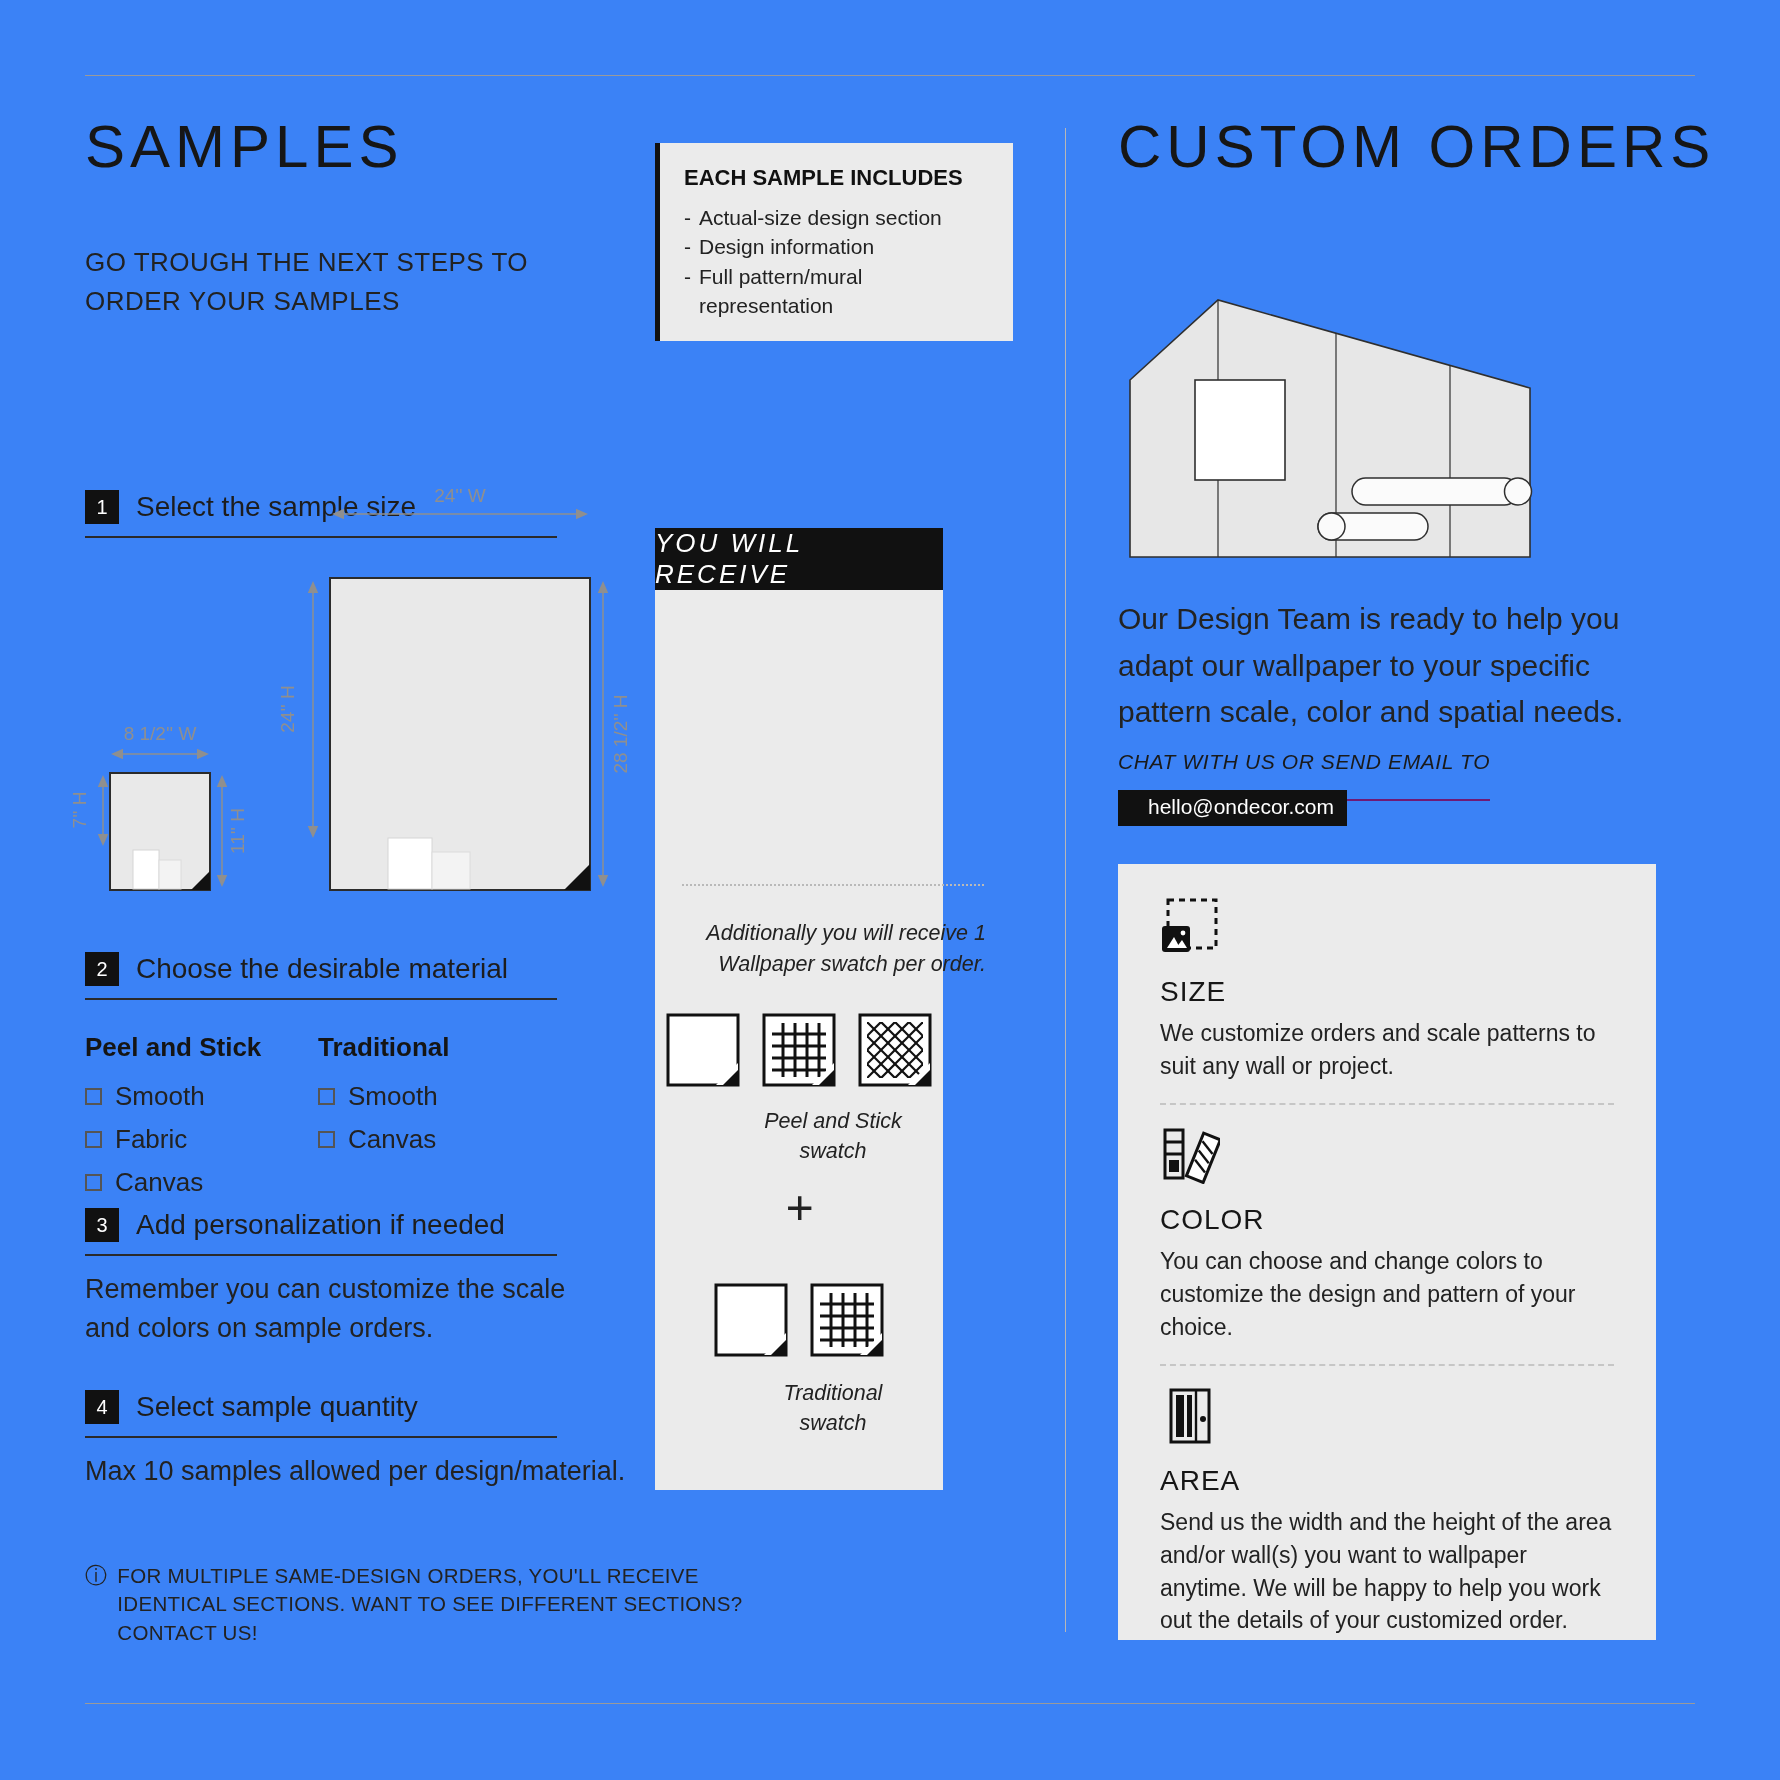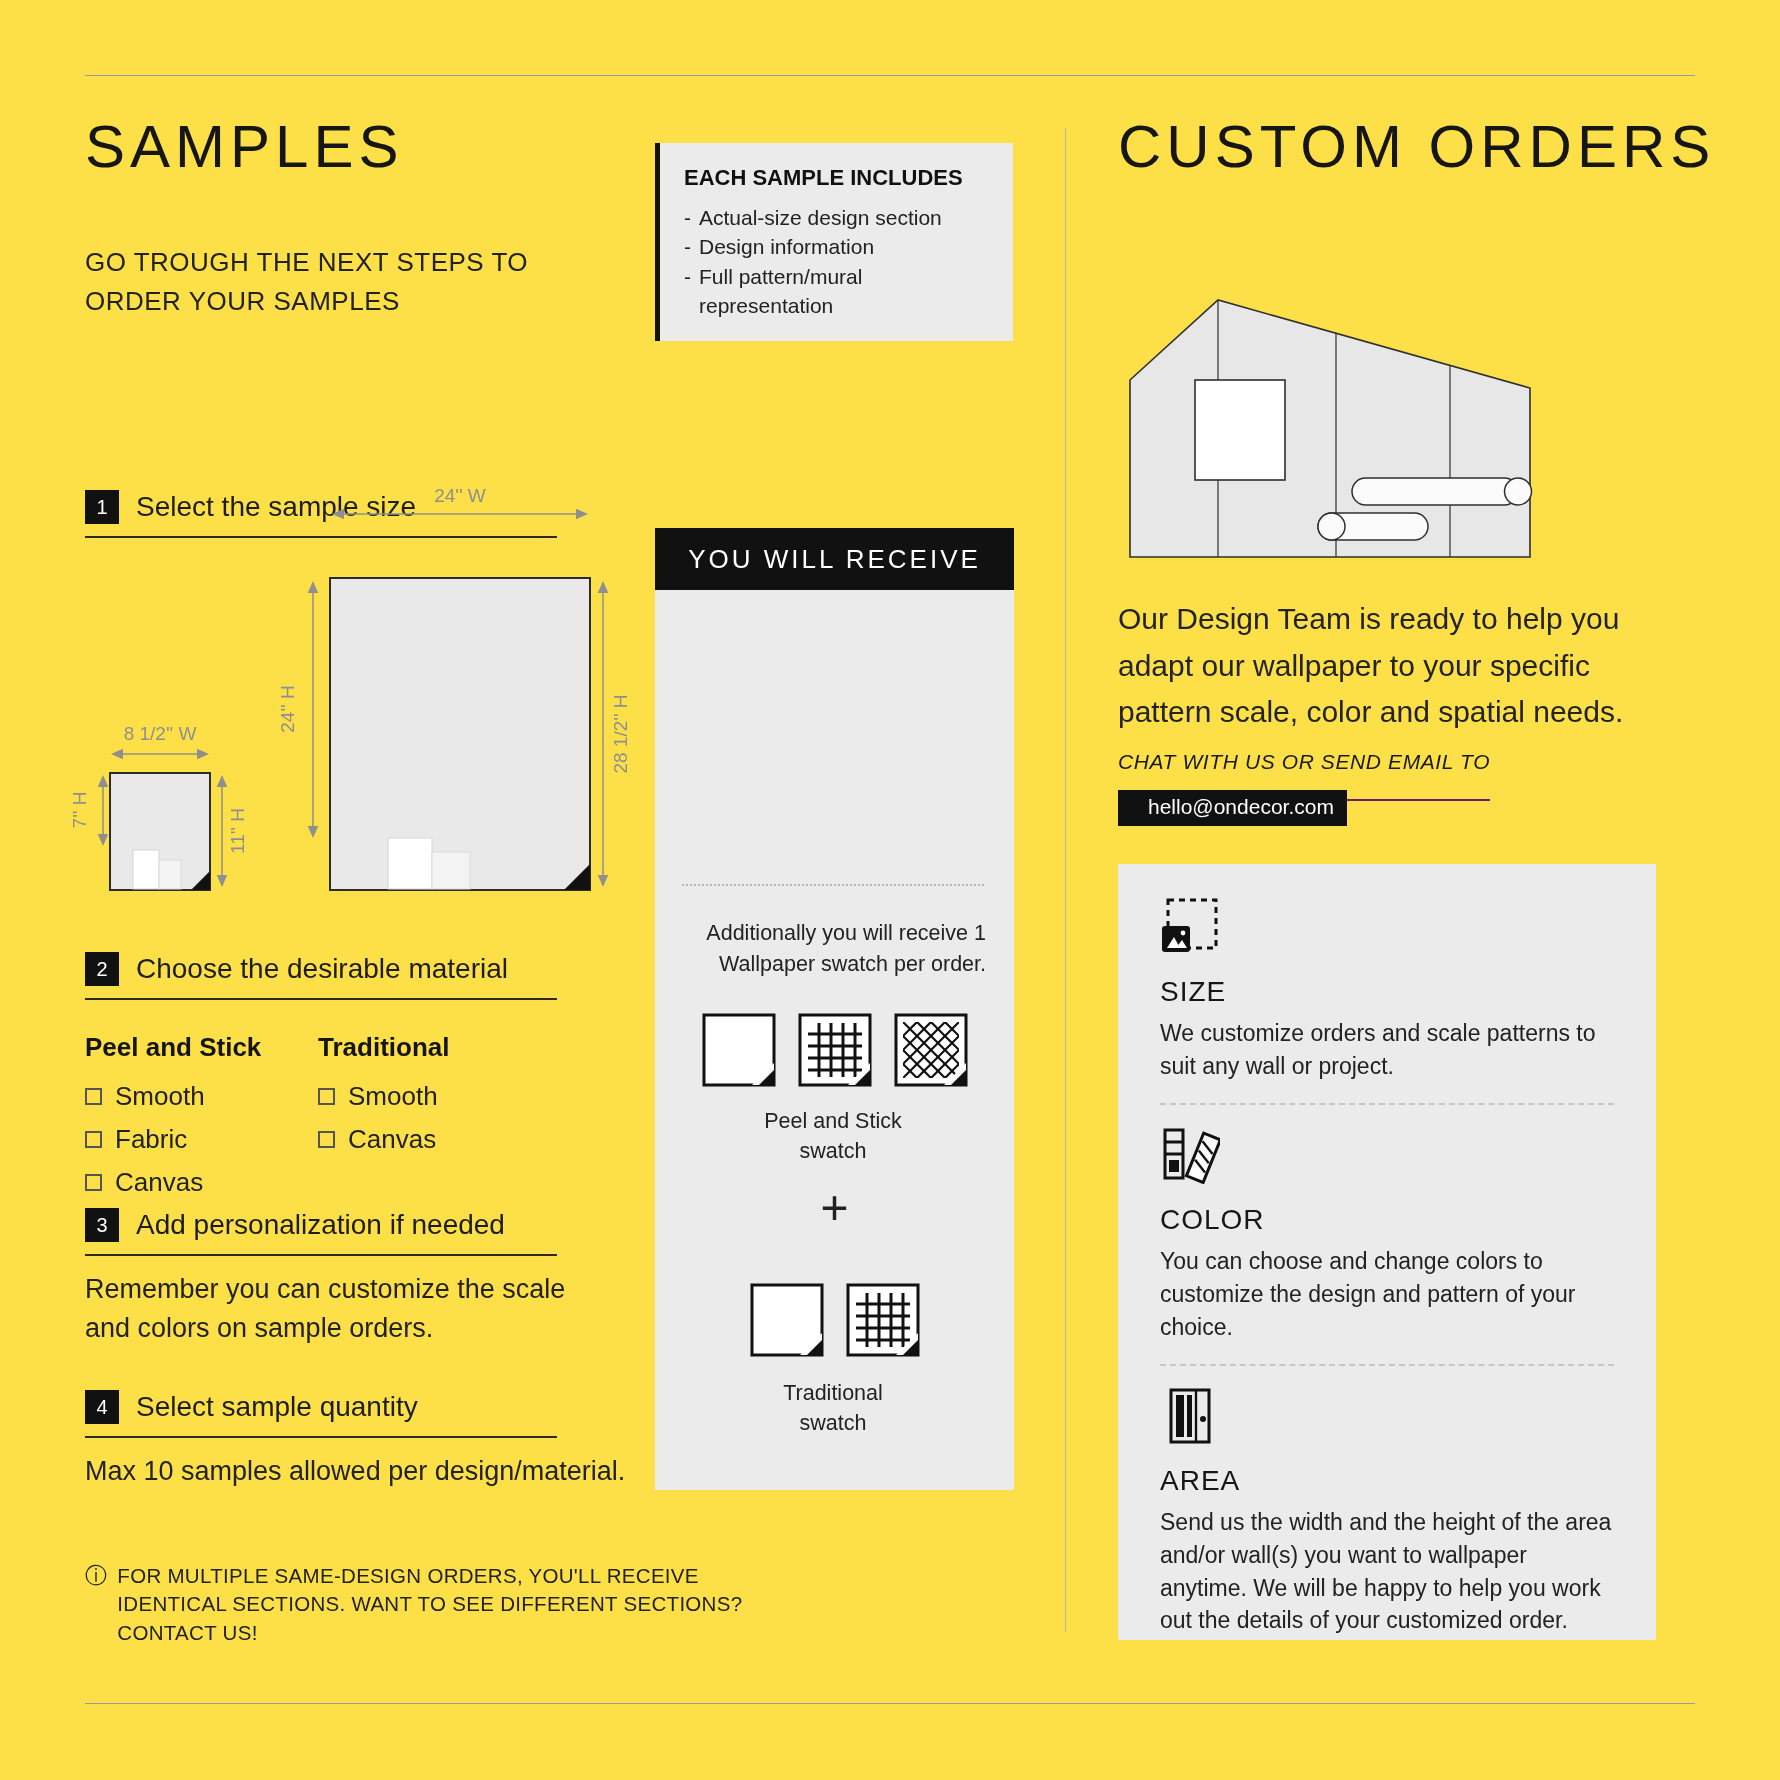--- a/index.html
+++ b/index.html
@@ -1,17 +1,17 @@
 <!DOCTYPE html>
 <html><head>
 <meta charset="utf-8">
 <style>
   html,body{margin:0;padding:0;background:#fff;}
   body{font-family:"Liberation Sans", sans-serif;color:#1b1b1b;}
-  .canvas{position:relative;width:1780px;height:1780px;background:#fde047;overflow:hidden;}
+  .canvas{position:relative;width:1780px;height:1780px;background:#3b82f6;overflow:hidden;}
   .abs{position:absolute;}
   .rule{position:absolute;height:1px;background:#9a9a9a;}
   .vrule{position:absolute;width:1px;background:#b7b7b7;}
 
   .big-title{font-size:60px;letter-spacing:5px;color:#161616;font-weight:400;white-space:nowrap;}
   .intro{font-size:26px;line-height:1.5;letter-spacing:.5px;color:#222;}
 
   .includes-box{background:#ebebeb;border-left:5px solid #111;padding:22px 24px 20px 24px;box-sizing:border-box;}
   .includes-title{font-size:22px;font-weight:700;margin-bottom:12px;color:#111;}
   .includes-item{display:flex;gap:8px;font-size:21px;line-height:1.4;color:#222;}
@@ -24,21 +24,21 @@
 
   .mat-col{position:absolute;}
   .mat-title{font-size:26px;font-weight:700;margin-bottom:18px;color:#151515;}
   .mat-opt{display:flex;align-items:center;font-size:26px;color:#222;margin-bottom:12px;}
   .checkbox{width:17px;height:17px;border:2px solid #555;box-sizing:border-box;margin-right:13px;flex:0 0 auto;}
 
   .note{font-size:27px;line-height:1.45;color:#222;}
   .footnote{display:flex;gap:10px;font-size:20.5px;line-height:1.38;letter-spacing:.3px;color:#222;}
   .footnote .i-ico{font-size:22px;line-height:1.25;}
 
-  .mid-panel{position:absolute;left:655px;top:528px;width:359px;height:962px;background:#ebebeb;}
+  .mid-panel{position:absolute;left:655px;top:528px;width:288px;height:962px;background:#ebebeb;font-style:italic;}
   .mid-header{height:62px;background:#111;color:#fff;display:flex;align-items:center;justify-content:center;
               font-size:26px;letter-spacing:3px;}
   .mid-item{position:absolute;}
   .mid-text{font-size:20px;line-height:1.4;color:#222;}
   .mid-center{text-align:right;font-size:21.5px;line-height:1.45;color:#222;}
   .dotline{border-top:2px dotted #b9b9b9;}
   .swatch-row{display:flex;justify-content:center;gap:22px;width:100%;}
   .plus{font-size:48px;font-weight:400;color:#222;text-align:center;width:100%;}
   .swatch-label{text-align:center;font-size:21.5px;line-height:1.4;color:#222;margin:0 auto;}
 

